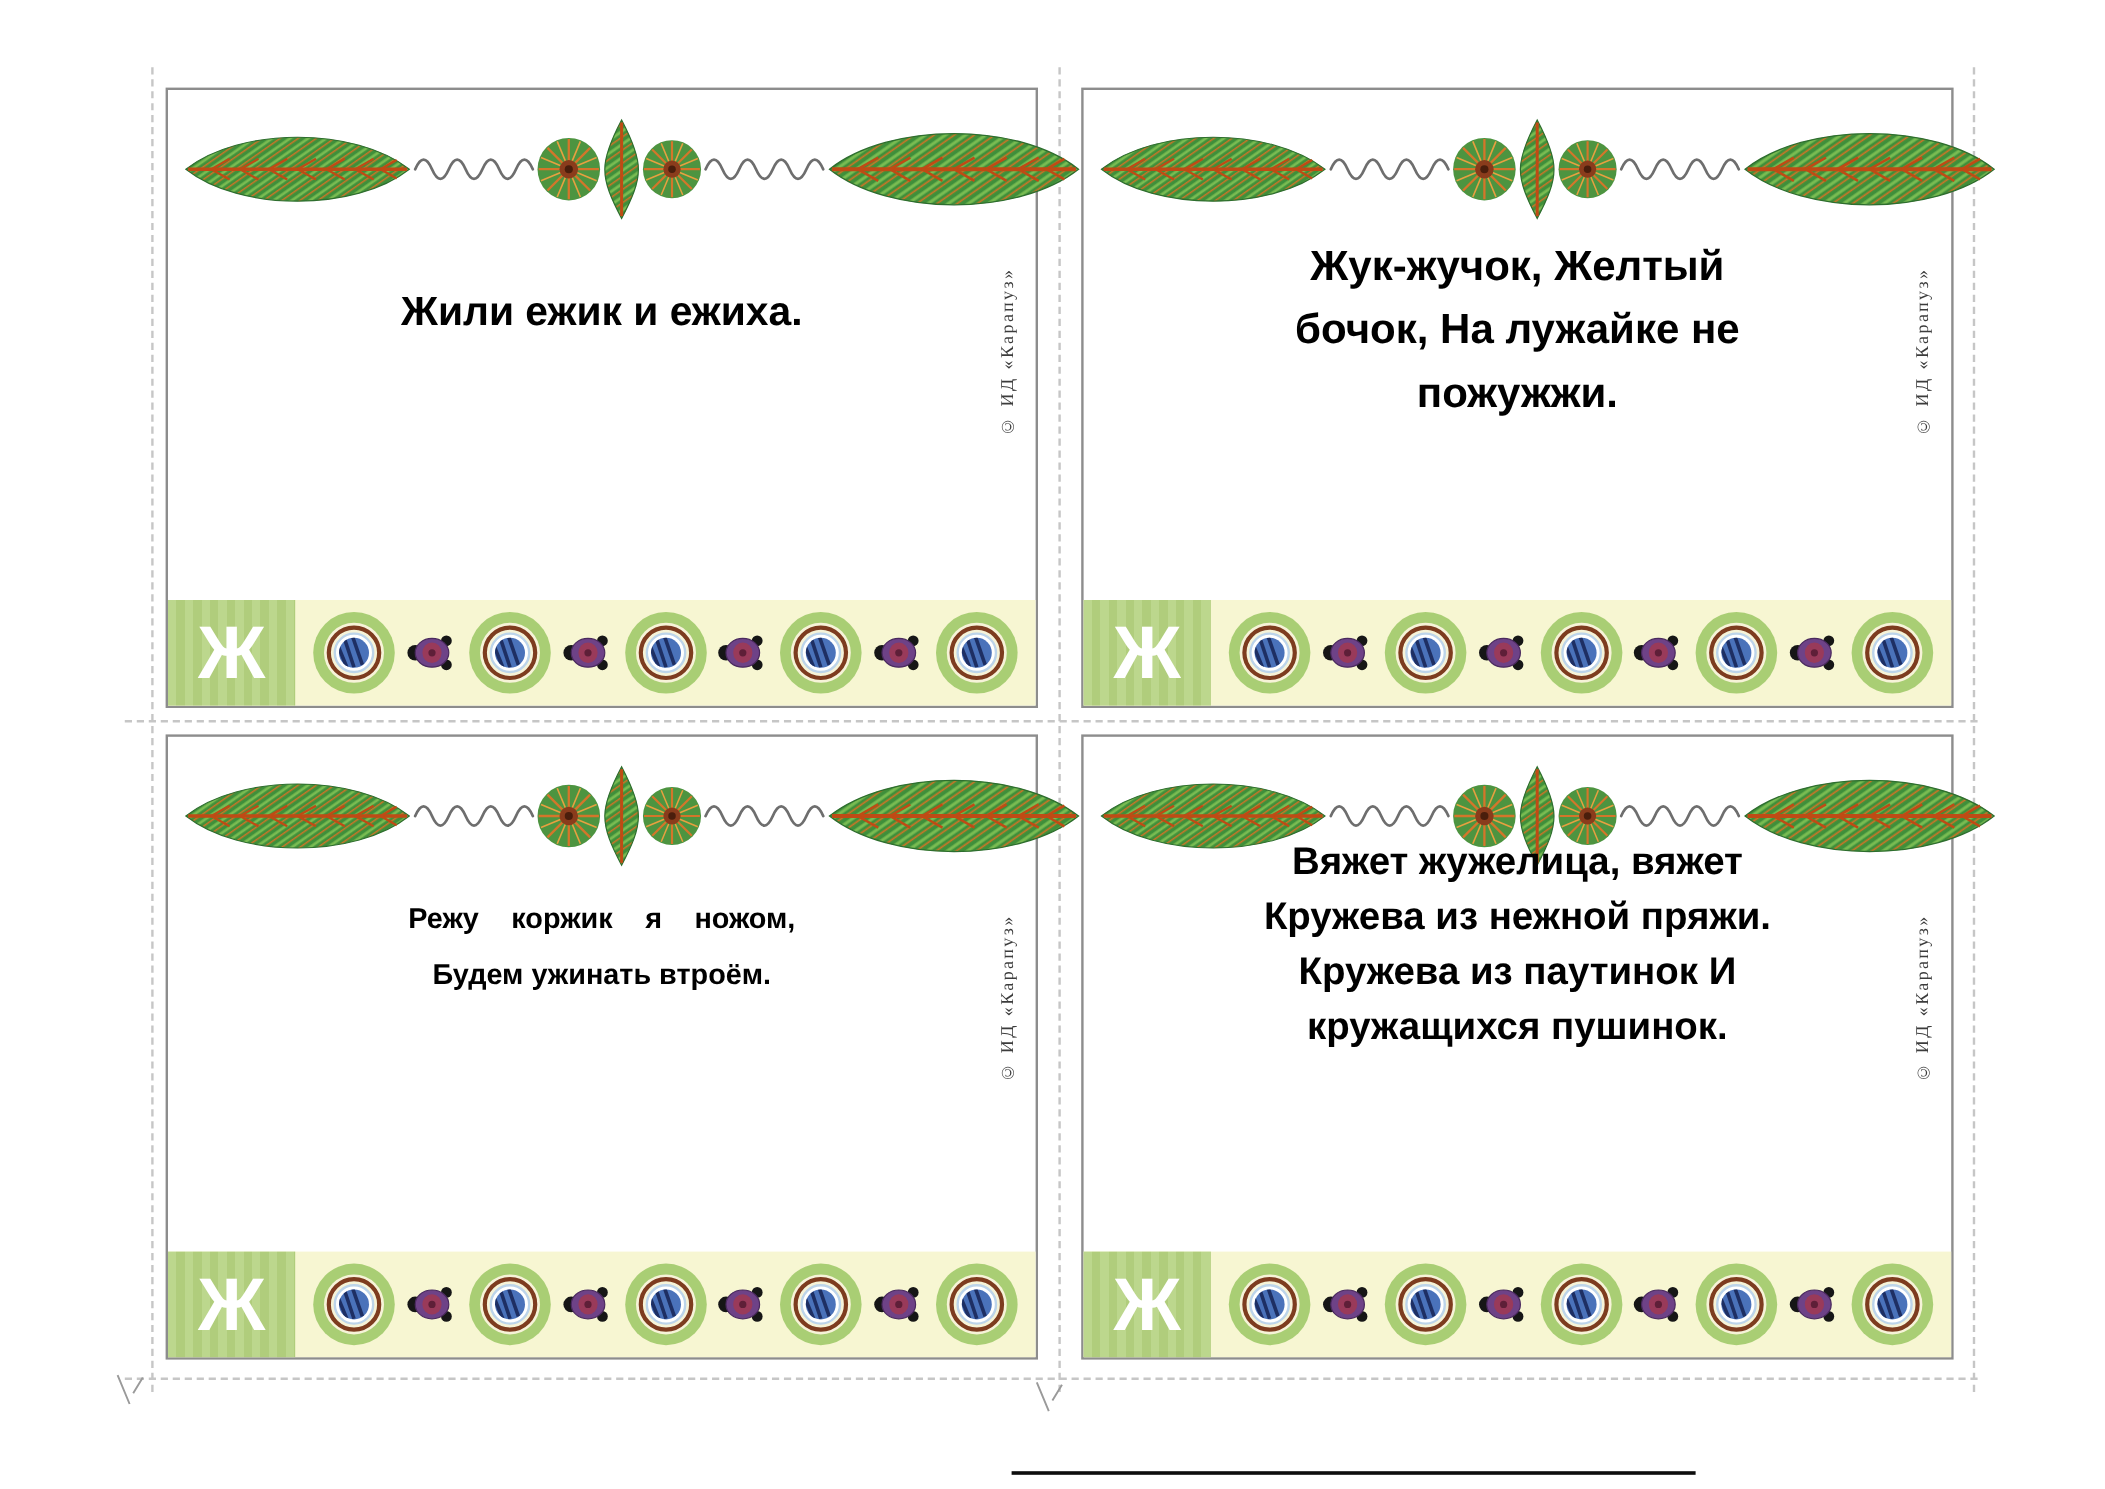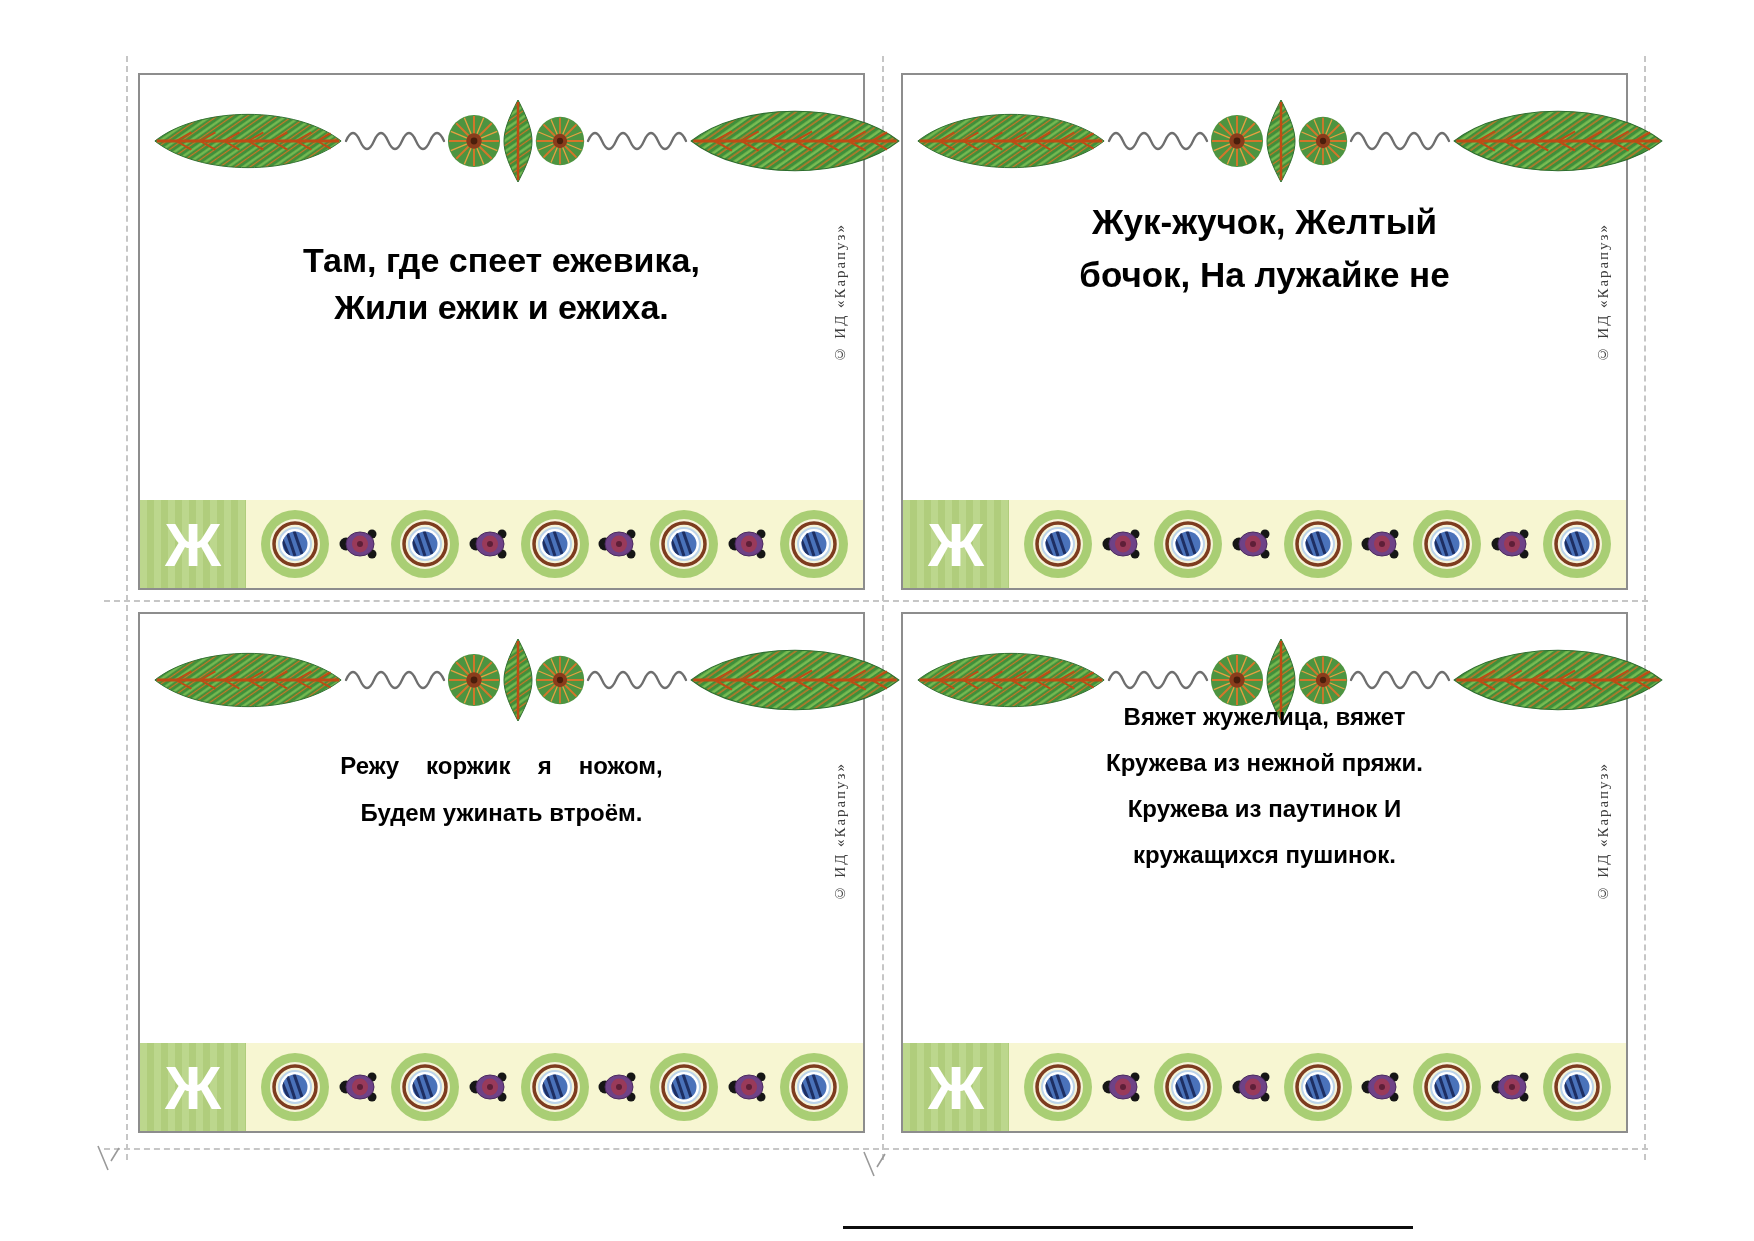--- a/index.html
+++ b/index.html
@@ -27,21 +27,21 @@
              transform:rotate(180deg);font-family:"Liberation Serif",serif;
              font-size:15px;color:#3c3c3c;letter-spacing:2px}
 
   
   .poem{position:absolute;left:24px;right:24px;text-align:center;font-weight:bold;color:#000}
   .poem .pline{white-space:nowrap}
   .p1{top:162px;font-size:34px;line-height:47px}
   .p2{top:120px;font-size:35px;line-height:53px}
   .p3{top:128px;font-size:24px;line-height:47px}
   .p3 .pline:first-child{word-spacing:0.85em}
-  .p4{top:80px;font-size:24px;line-height:46px}
+  .p4{top:80px;font-size:32px;line-height:46px}
 
   
   .strip{position:absolute;left:0;right:0;bottom:0;height:88px;background:#f7f6d2;
          display:flex;align-items:center}
   .badge{width:106px;height:88px;flex:0 0 auto;display:flex;align-items:center;
          justify-content:center;font-size:62px;font-weight:bold;color:#fff;
          background:repeating-linear-gradient(90deg,#bcd78d 0 7px,#b0cd7c 7px 14px)}
   .orns{flex:1;display:flex;align-items:center;justify-content:space-between;padding:0 14px}
 
   
@@ -142,21 +142,20 @@
         </svg>
       <svg width="102" height="34" viewBox="0 0 102 34">
           <use href="#wave"></use>
         </svg>
       <svg width="214" height="90" viewBox="0 0 200 80">
           <use href="#leafH"></use>
         </svg>
     </div>
     <div class="copyright">© ИД «Карапуз»</div>
     <div class="poem p1">
-      <div class="pline">Там, где спеет ежевика,</div>
       <div class="pline">Жили ежик и ежиха.</div>
     </div>
     <div class="strip">
       <div class="badge">Ж</div>
       <div class="orns">
         <svg width="70" height="70" viewBox="-35 -35 70 70">
             <use href="#target"></use>
           </svg>
         <svg width="44" height="38" viewBox="-22 -19 44 38">
             <use href="#beetle"></use>
@@ -207,20 +206,21 @@
           <use href="#wave"></use>
         </svg>
       <svg width="214" height="90" viewBox="0 0 200 80">
           <use href="#leafH"></use>
         </svg>
     </div>
     <div class="copyright">© ИД «Карапуз»</div>
     <div class="poem p2">
       <div class="pline">Жук-жучок, Желтый</div>
       <div class="pline">бочок, На лужайке не</div>
+      <div class="pline">пожужжи.</div>
     </div>
     <div class="strip">
       <div class="badge">Ж</div>
       <div class="orns">
         <svg width="70" height="70" viewBox="-35 -35 70 70">
             <use href="#target"></use>
           </svg>
         <svg width="44" height="38" viewBox="-22 -19 44 38">
             <use href="#beetle"></use>
           </svg>

